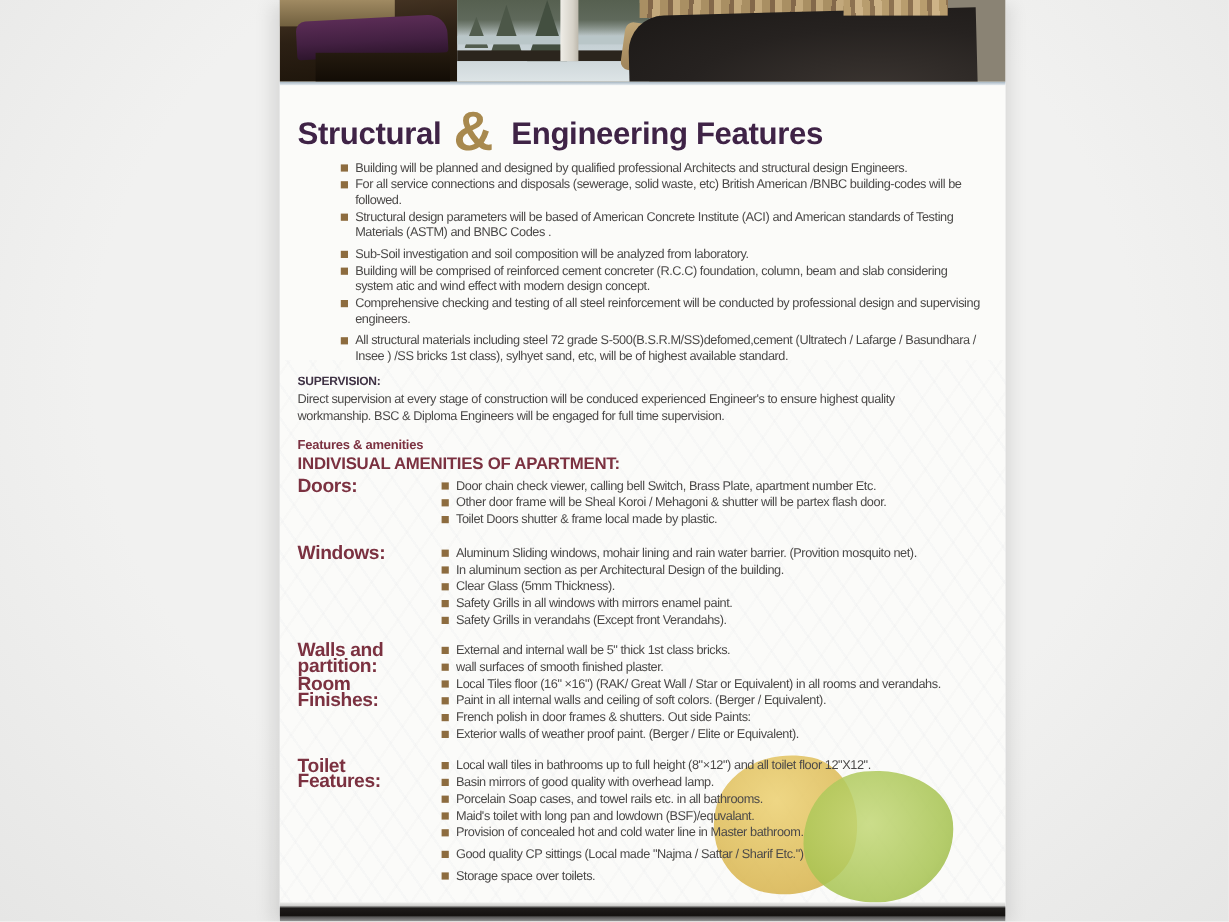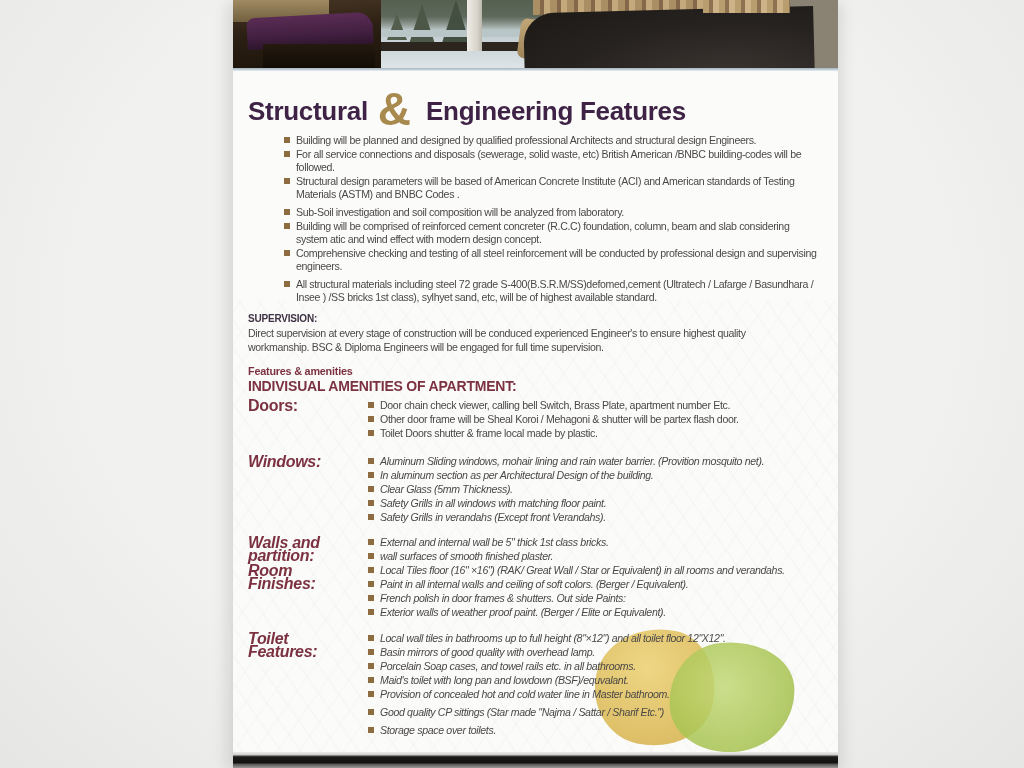--- a/index.html
+++ b/index.html
@@ -63,21 +63,21 @@
   .sq{flex:0 0 auto;width:6px;height:6px;background:#8d6c3f;margin:3px 6px 0 0;}
   .btext{color:#4b4948;}
 
   .h-supervision{font-weight:bold;font-size:10px;color:#3f3244;margin:9px 0 2px 0;letter-spacing:-.2px;}
   .sup-body{font-size:10.6px;line-height:14px;letter-spacing:-.35px;max-width:526px;}
 
   .h-features{font-weight:bold;font-size:10.8px;color:#7b3140;margin:11px 0 0 0;letter-spacing:-.2px;}
   .h-amenities{font-weight:bold;font-size:14px;color:#7b3140;margin:1px 0 5px 0;letter-spacing:-.2px;}
 
   .amenity-group{display:flex;align-items:flex-start;}
-  .amenity-group + .amenity-group{margin-top:0;font-style:italic;}
+  .amenity-group + .amenity-group{margin-top:0;}
   .amenity-group.m14{margin-top:14px;}
   .amenity-group.m11{margin-top:11px;}
   .amenity-group.m12{margin-top:12px;}
   .amenity-label{flex:0 0 84px;font-weight:bold;font-size:16px;color:#7b3140;line-height:13px;letter-spacing:-.3px;padding-top:0;}
   .amenity-items{flex:1;}
 
   
   .pillow{position:absolute;z-index:1;}
   .pillow-yellow{
     left:362px;top:628px;width:120px;height:118px;transform:rotate(12deg);
@@ -157,21 +157,21 @@
           <div class="b-item">
             <span class="sq"></span>
             <span class="btext">Building will be comprised of reinforced cement concreter (R.C.C) foundation, column, beam and slab  considering system atic and wind effect with modern design concept.</span>
           </div>
           <div class="b-item">
             <span class="sq"></span>
             <span class="btext">Comprehensive checking and testing of all steel reinforcement will be conducted by professional design and supervising engineers.</span>
           </div>
           <div class="b-item gap">
             <span class="sq"></span>
-            <span class="btext">All structural materials including steel 72 grade S-400(B.S.R.M/SS)defomed,cement (Ultratech / Lafarge / Basundhara / Insee ) /SS bricks  1st class), sylhyet sand, etc, will be of highest available standard.</span>
+            <span class="btext">All structural materials including steel 72 grade S-500(B.S.R.M/SS)defomed,cement (Ultratech / Lafarge / Basundhara / Insee ) /SS bricks  1st class), sylhyet sand, etc, will be of highest available standard.</span>
           </div>
         </div>
 
       <div class="h-supervision">SUPERVISION:</div>
       <div class="sup-body">Direct supervision at every stage of construction will be conduced experienced Engineer's to ensure highest quality workmanship. BSC &amp; Diploma Engineers will be engaged for full time supervision.</div>
 
       <div class="h-features">Features &amp; amenities</div>
       <div class="h-amenities">INDIVISUAL AMENITIES OF APARTMENT:</div>
 
       <div>
@@ -202,21 +202,21 @@
               <div class="b-item">
                 <span class="sq"></span>
                 <span class="btext">In aluminum section as per Architectural Design of the building.</span>
               </div>
               <div class="b-item">
                 <span class="sq"></span>
                 <span class="btext">Clear Glass (5mm Thickness).</span>
               </div>
               <div class="b-item">
                 <span class="sq"></span>
-                <span class="btext">Safety Grills in all windows with matching floor paint.</span>
+                <span class="btext">Safety Grills in all windows with mirrors enamel paint.</span>
               </div>
               <div class="b-item">
                 <span class="sq"></span>
                 <span class="btext">Safety Grills in verandahs (Except front Verandahs).</span>
               </div>
             </div>
           </div>
           <div class="amenity-group m11">
             <div class="amenity-label">Walls and partition:</div>
             <div class="amenity-items blist">
@@ -269,21 +269,21 @@
               <div class="b-item">
                 <span class="sq"></span>
                 <span class="btext">Maid's toilet with long pan and lowdown (BSF)/equvalant.</span>
               </div>
               <div class="b-item">
                 <span class="sq"></span>
                 <span class="btext">Provision of concealed hot and cold water line in Master bathroom.</span>
               </div>
               <div class="b-item gap">
                 <span class="sq"></span>
-                <span class="btext">Good quality CP sittings (Star made "Najma / Sattar / Sharif Etc.")</span>
+                <span class="btext">Good quality CP sittings (Local made "Najma / Sattar / Sharif Etc.")</span>
               </div>
               <div class="b-item gap">
                 <span class="sq"></span>
                 <span class="btext">Storage space over toilets.</span>
               </div>
             </div>
           </div>
         </div>
 
     </div>

